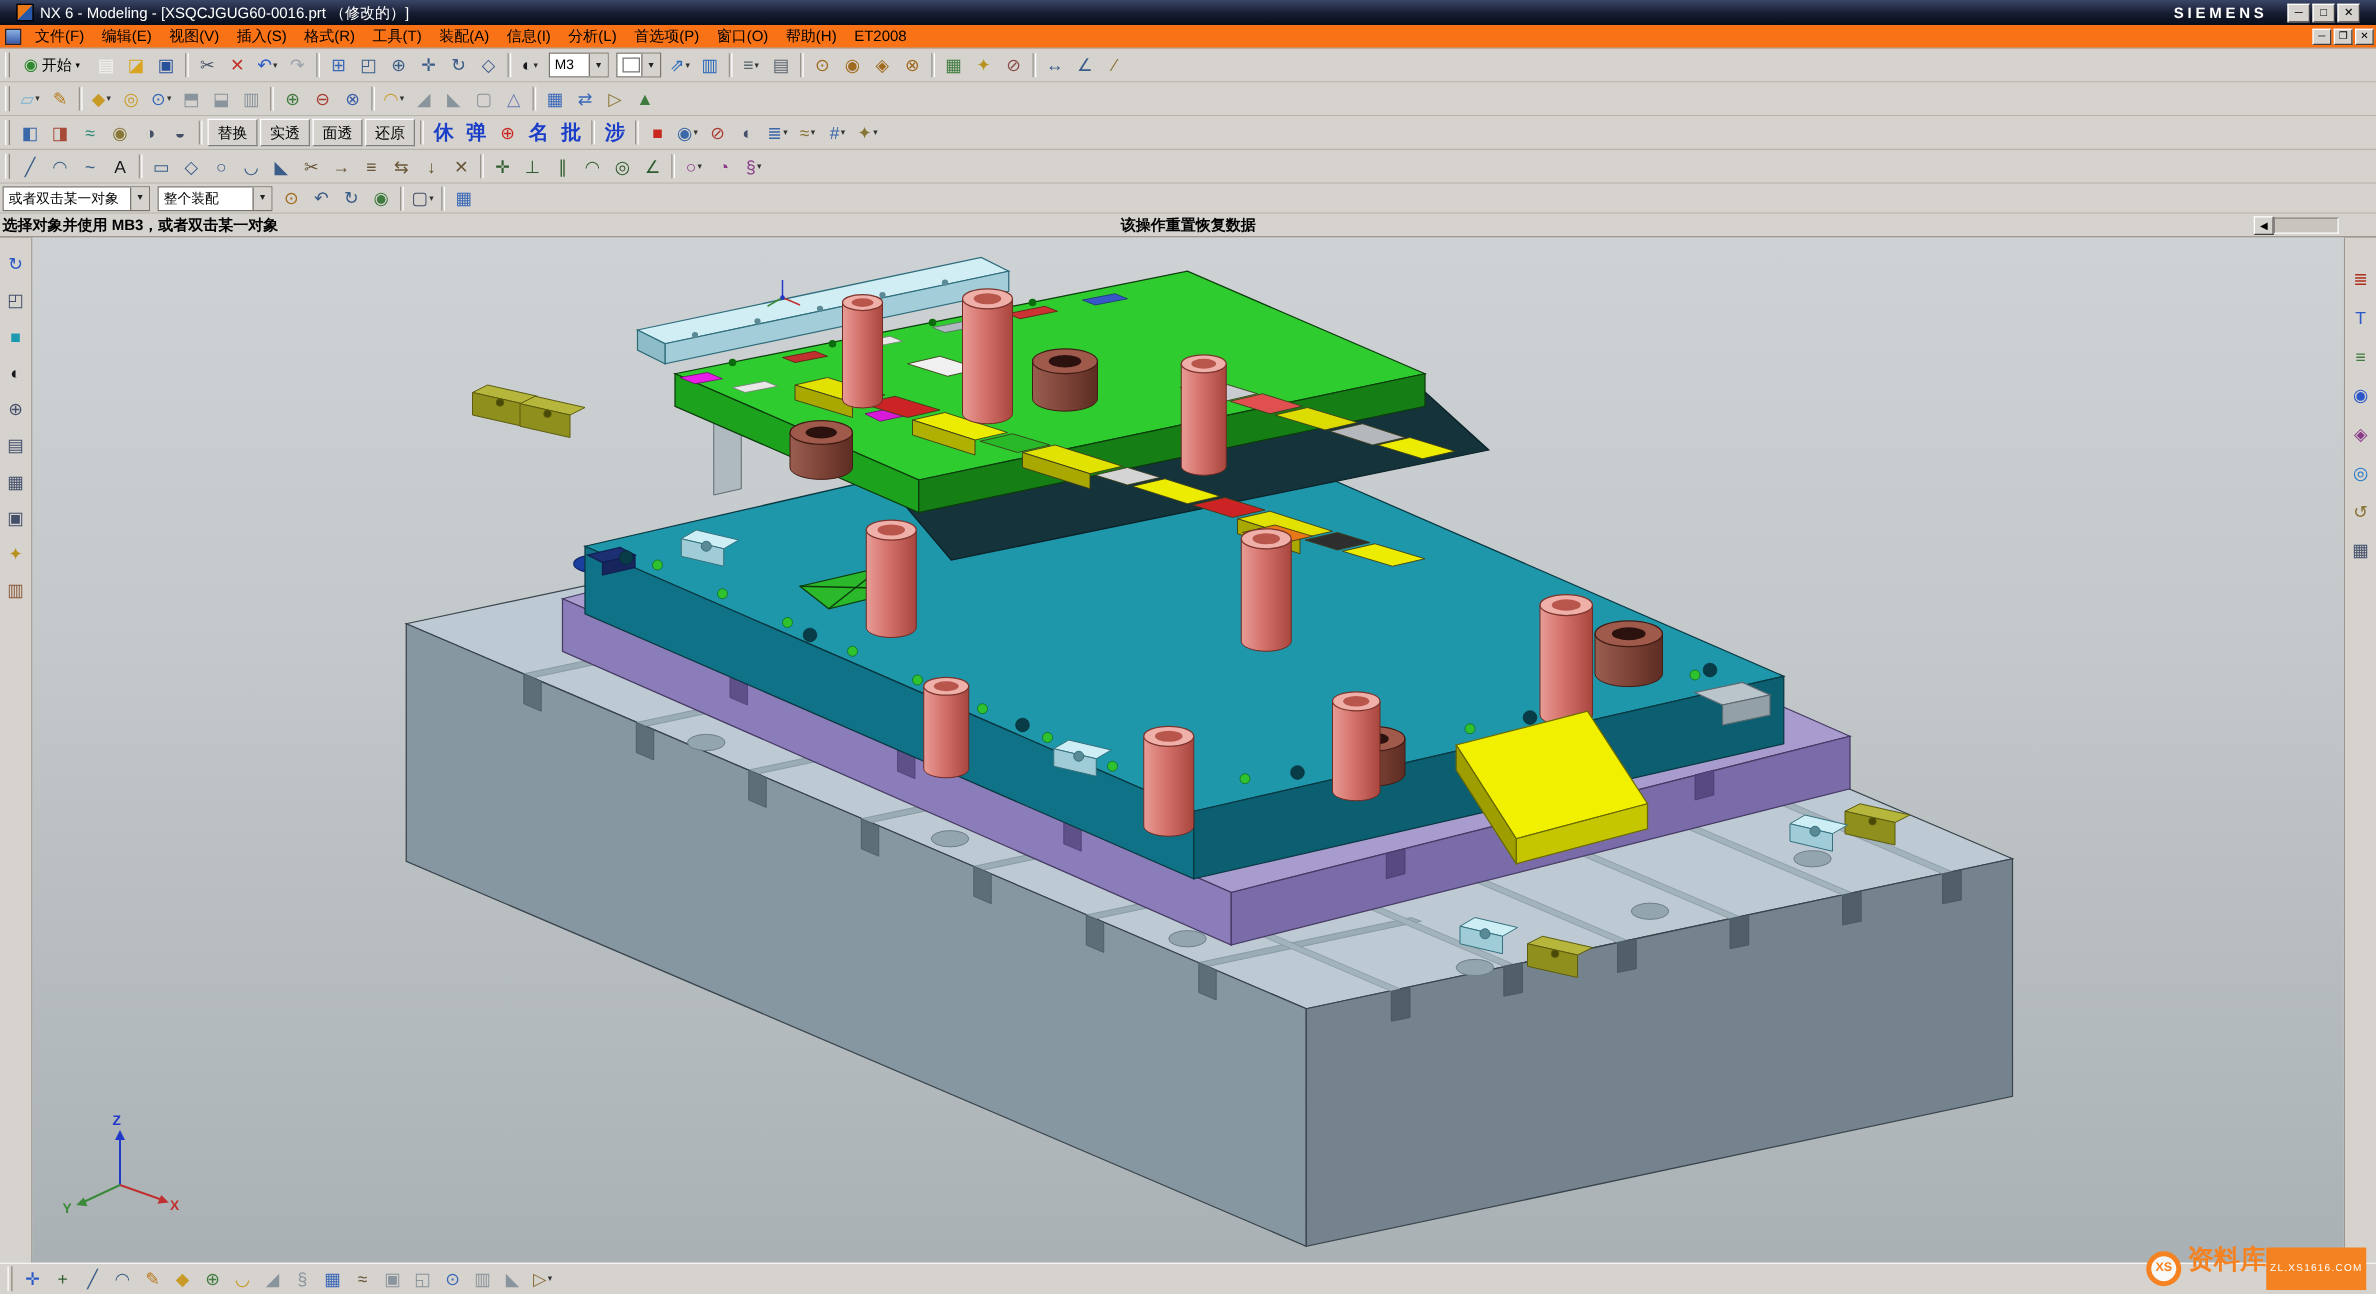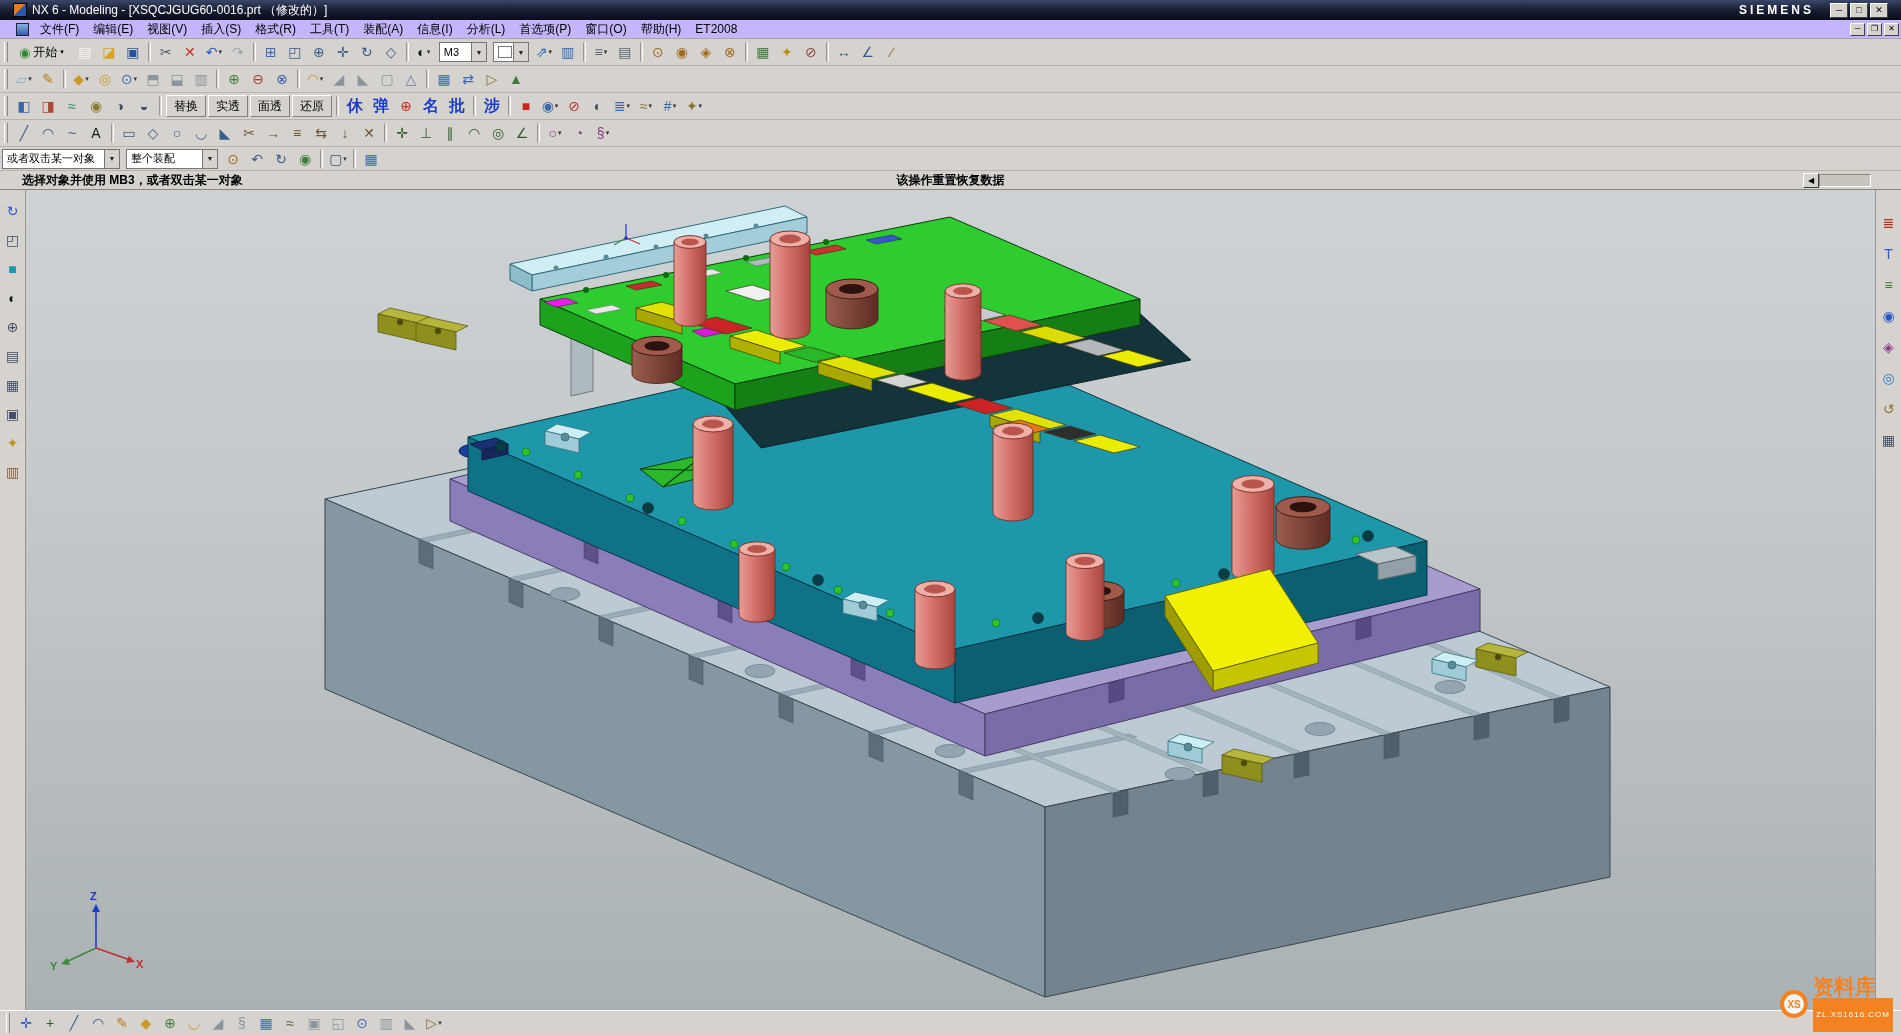--- a/index.html
+++ b/index.html
@@ -9,21 +9,21 @@
   
   .titlebar { height:20px; background:linear-gradient(#3a4668,#161c30 55%,#090d1a); color:#fff;
     display:flex; align-items:center; padding:0 13px; font-size:12px; }
   .app-icon { width:14px; height:14px; background:linear-gradient(135deg,#e87818 50%,#2858a8 50%); border:1px solid #000; margin-right:5px; }
   .title-text { white-space:nowrap; }
   .brand { margin-left:auto; font-weight:bold; letter-spacing:3px; font-size:12px; margin-right:14px; }
   .winbtn { width:18px; height:15px; background:#d6d3ce; border:1px solid; border-color:#fff #404040 #404040 #fff;
     color:#000; font-size:9px; line-height:12px; text-align:center; margin-left:2px; }
 
   
-  .menubar { height:19px; background:#c4b5fd; display:flex; align-items:center; border-bottom:1px solid #aaa69e; padding-left:16px; }
+  .menubar { height:19px; background:#f97316; display:flex; align-items:center; border-bottom:1px solid #aaa69e; padding-left:4px; }
   .doc-icon { width:13px; height:13px; background:linear-gradient(#8ab0e0,#3858a8); border:1px solid #223; margin-right:4px; }
   .menu-item { padding:1px 7px; white-space:nowrap; cursor:default; }
   .doc-controls { margin-left:auto; display:flex; margin-right:2px; }
   .docbtn { width:15px; height:13px; background:#d6d3ce; border:1px solid; border-color:#fff #404040 #404040 #fff;
     font-size:8px; line-height:10px; text-align:center; margin-left:2px; }
 
   
   .toolbar-row { height:27px; background:#d6d3ce; display:flex; align-items:center; border-bottom:1px solid #b8b4ac; padding-left:2px; }
   .grip { width:4px; height:20px; border-left:1px solid #fff; border-right:1px solid #8a867e; margin:0 4px 0 2px; }
   .tb { display:flex; align-items:center; }
@@ -44,21 +44,21 @@
     display:flex; align-items:center; justify-content:center; margin-left:auto; color:#222; }
   .combo.render { width:48px; }
   .combo.swatch { width:36px; }
   .combo .sw { width:14px; height:12px; background:#fff; border:1px solid #777; }
   .combo.filter { width:118px; margin-left:0; }
   .combo.scope { width:92px; }
 
   .selectionbar { height:24px; background:#d6d3ce; display:flex; align-items:center; border-bottom:1px solid #b8b4ac; padding-left:2px; }
 
   .promptbar { height:19px; background:#d6d3ce; border-bottom:1px solid #8a867e; display:flex; align-items:center;
-    font-weight:bold; font-size:12px; position:relative;padding-left:20px; }
+    font-weight:bold; font-size:12px; position:relative; }
   .prompt-left { margin-left:2px; white-space:nowrap; }
   .prompt-center { position:absolute; left:50%; transform:translateX(-50%); white-space:nowrap; }
   .cue-scroll { margin-left:auto; display:flex; align-items:center; margin-right:30px; }
   .cuebtn { width:16px; height:15px; background:#d6d3ce; border:1px solid; border-color:#fff #404040 #404040 #fff;
     font-size:8px; line-height:13px; text-align:center; font-weight:normal; }
   .cuetrack { width:52px; height:13px; background:#c8c5be; border:1px solid; border-color:#8a867e #fff #fff #8a867e; }
 
   
   .main { display:flex; height:820px; }
   .leftstrip { width:26px; background:#d6d3ce; border-right:1px solid #9a968e; display:flex; flex-direction:column;
@@ -68,21 +68,21 @@
   .viewport svg { position:absolute; inset:0; }
   .rightstrip { width:26px; background:#d6d3ce; border-left:1px solid #9a968e; display:flex; flex-direction:column;
     align-items:center; padding-top:22px; gap:9px; }
 
   .bottombar { height:25px; background:#d6d3ce; border-top:1px solid #fff; display:flex; align-items:center; padding-left:4px; }
 
   
   .watermark { position:absolute; right:8px; bottom:3px; display:flex; align-items:center; gap:5px; z-index:9; }
   .wm-badge { width:28px; height:28px; border-radius:50%; border:4px solid #f58220; color:#f58220; font-weight:bold;
     font-size:10px; display:flex; align-items:center; justify-content:center; background:rgba(255,255,255,.85); }
-  .wm-col { display:flex; flex-direction:column; line-height:1; }
+  .wm-col { display:flex; line-height:1; }
   .wm-title { color:#f58220; font-size:21px; font-weight:bold; }
   .wm-sub { font-size:8px; color:#fff; background:#f58220; padding:13px 3px; margin-top:1px; letter-spacing:1px; }
 </style>
 </head>
 <body>
 
 <div class="titlebar">
   <div class="app-icon"></div>
   <div class="title-text">NX 6 - Modeling - [XSQCJGUG60-0016.prt （修改的）]</div>
   <div class="brand">SIEMENS</div>

